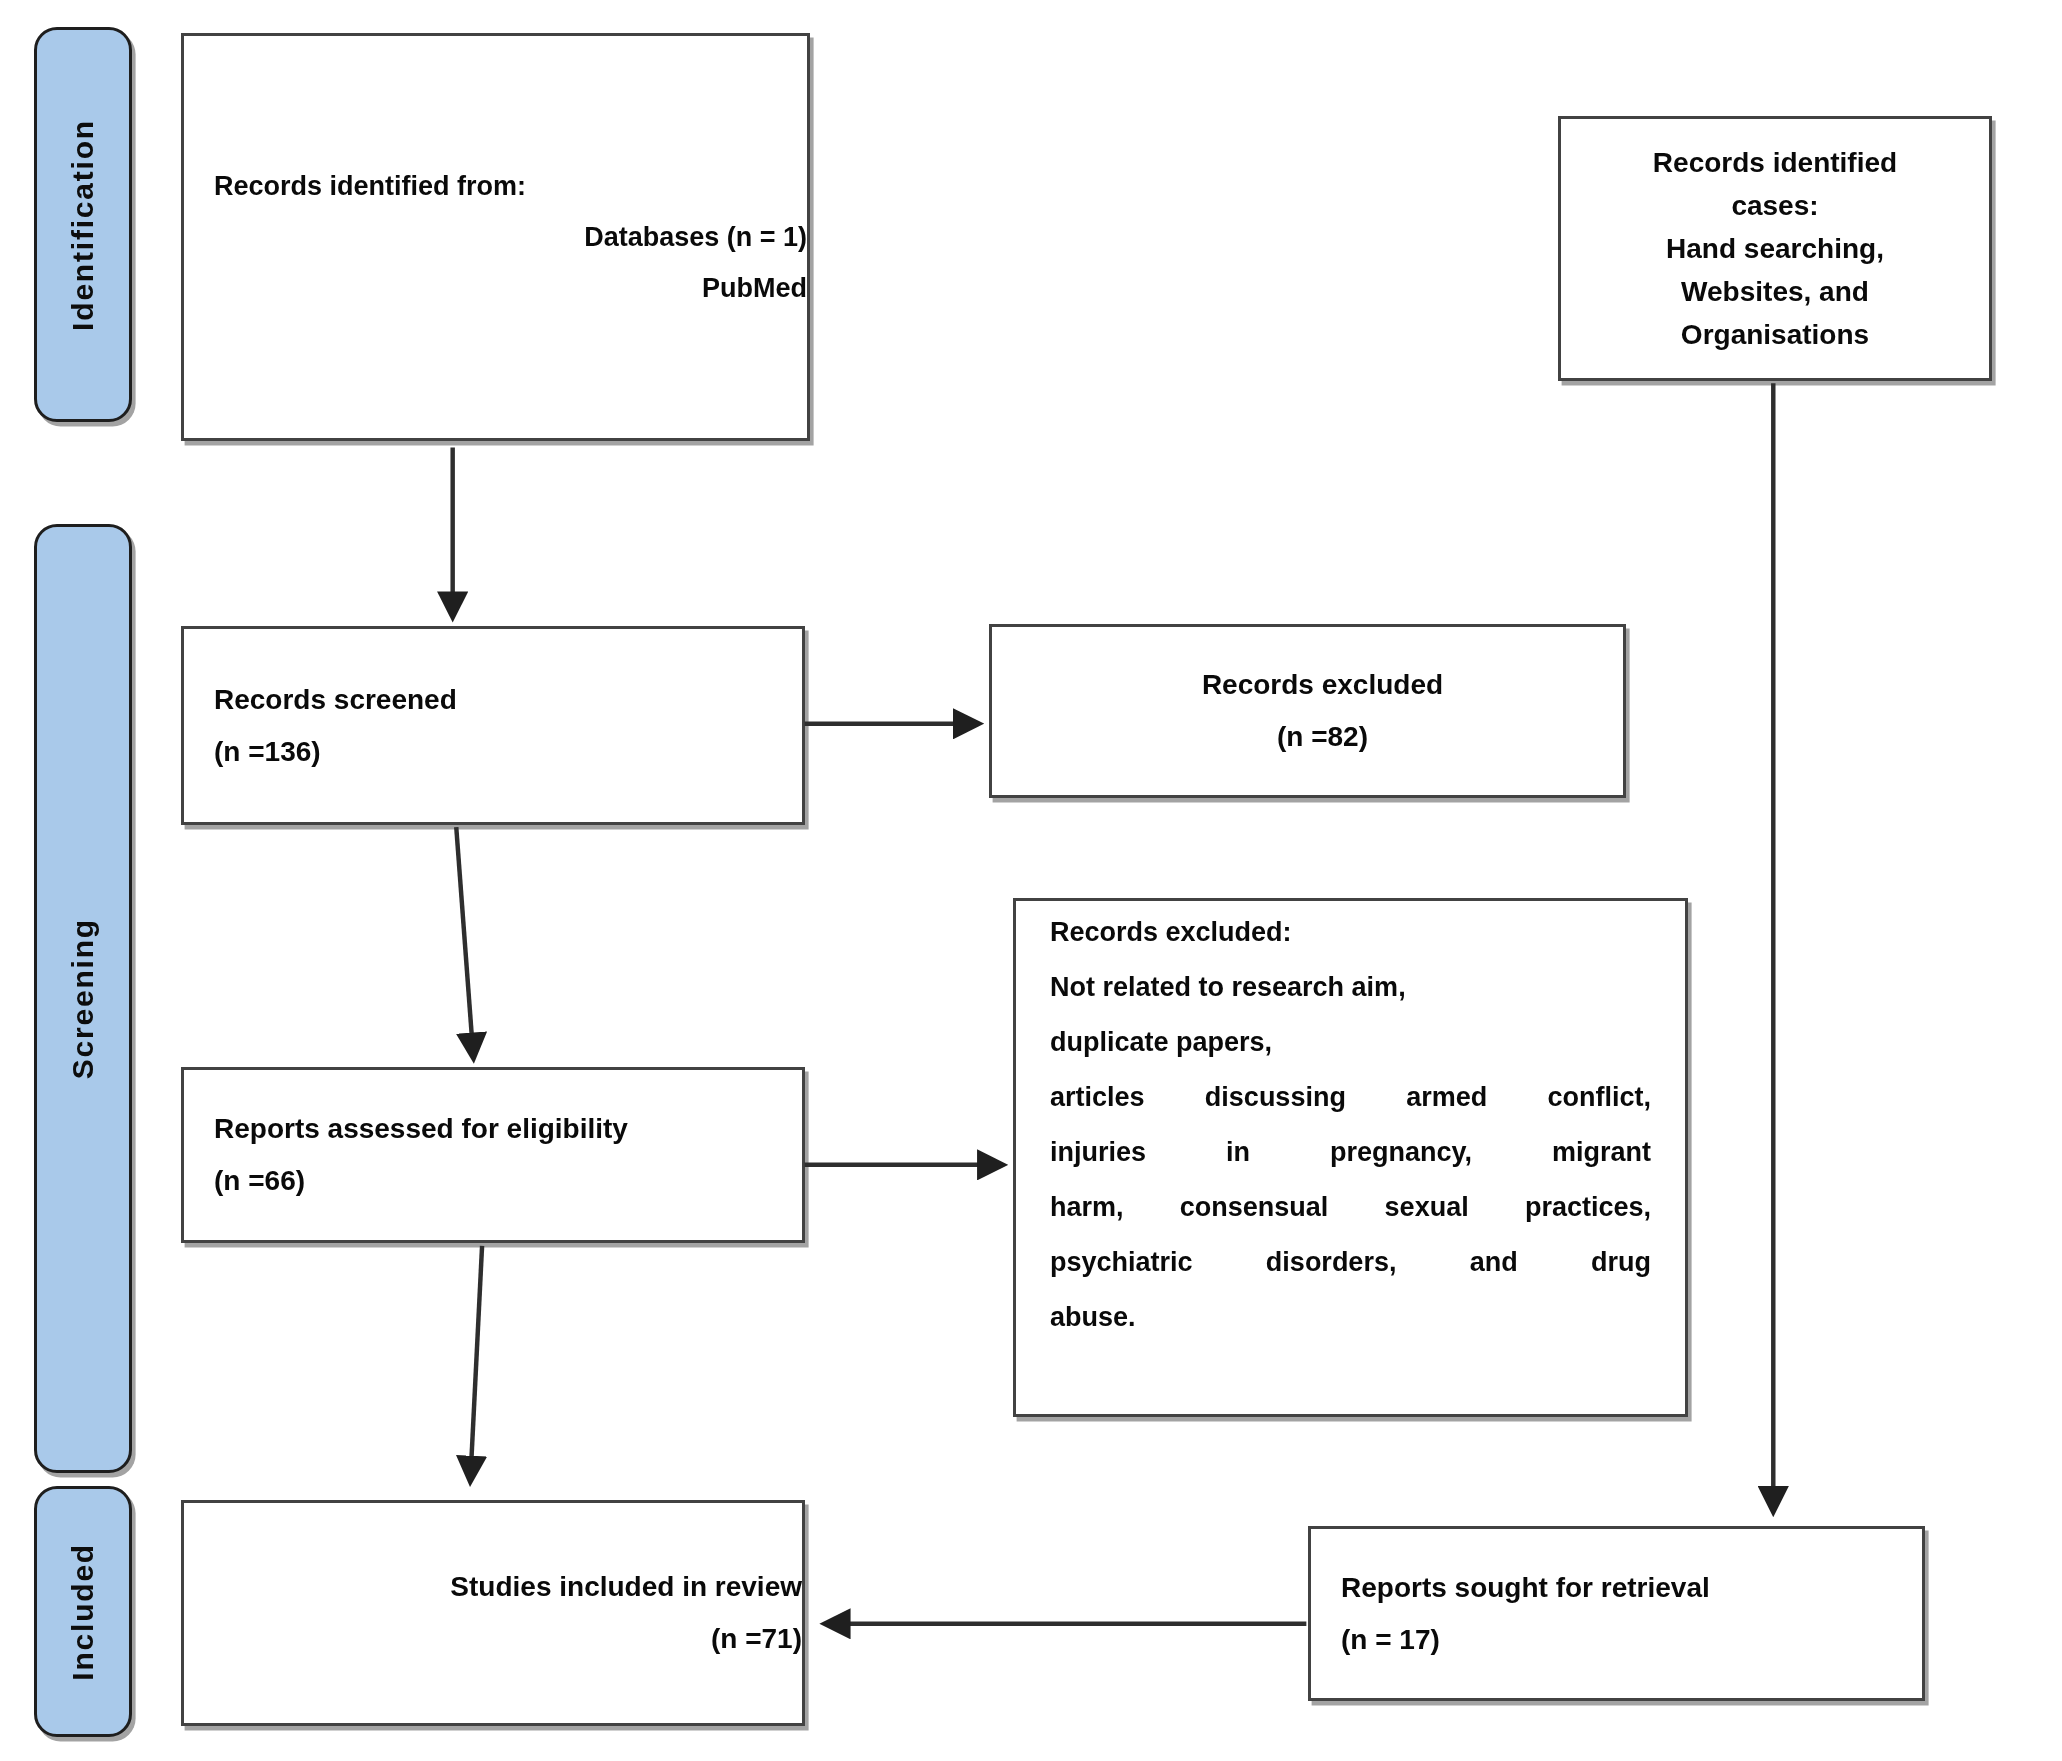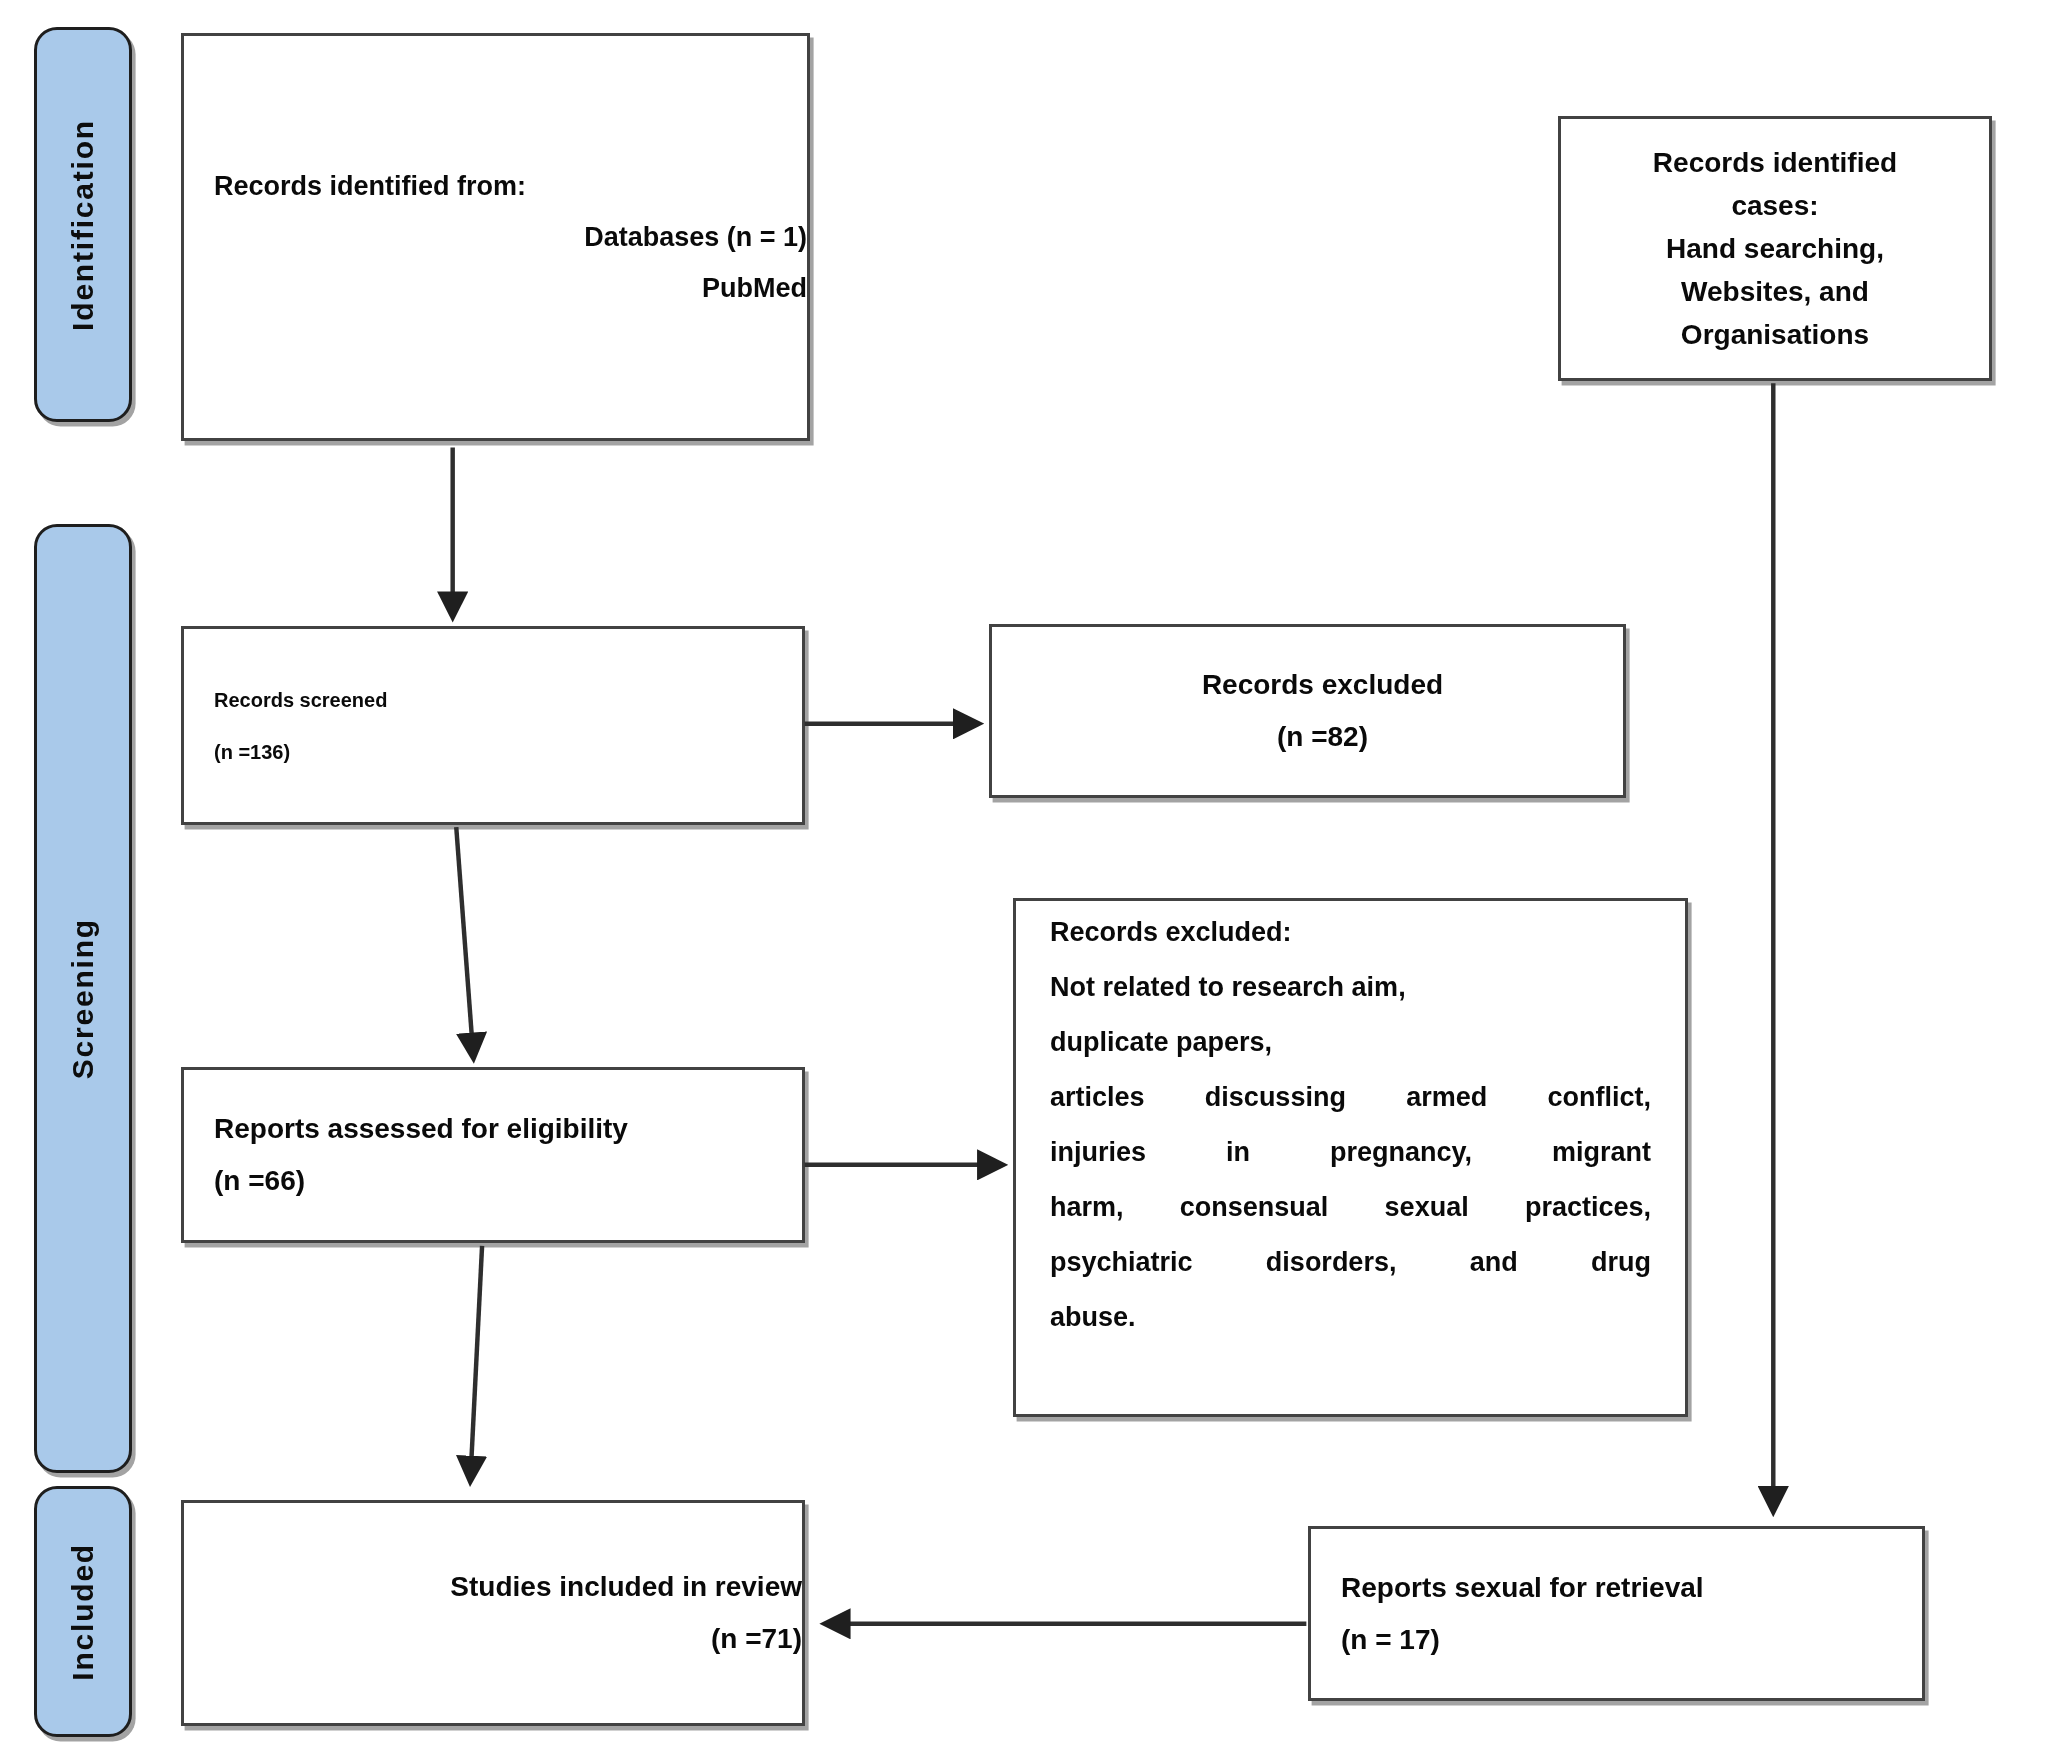--- a/index.html
+++ b/index.html
@@ -57,21 +57,21 @@
   .box .line { white-space: pre; }
 
   #box-db-identified { left: 181px; top: 33px; width: 629px; height: 408px;
     padding-left: 30px; font-size: 27px; line-height: 51px; }
   #box-db-identified .indent { margin-left: 52px; text-align: right; }
 
   #box-other-identified { left: 1558px; top: 116px; width: 434px; height: 265px;
     font-size: 28px; line-height: 43px; text-align: center; }
 
   #box-records-screened { left: 181px; top: 626px; width: 624px; height: 199px;
-    padding-left: 30px; font-size: 20px; line-height: 52px; }
+    padding-left: 30px; font-size: 28px; line-height: 52px; }
 
   #box-records-excluded { left: 989px; top: 624px; width: 637px; height: 174px;
     padding-left: 30px; font-size: 28px; line-height: 52px; text-align: center; }
 
   #box-reports-assessed { left: 181px; top: 1067px; width: 624px; height: 176px;
     padding-left: 30px; font-size: 28px; line-height: 52px; }
 
   #box-exclusion-reasons { left: 1013px; top: 898px; width: 675px; height: 519px;
     padding: 4px 34px; font-size: 27px; line-height: 55px; justify-content: flex-start; }
   #box-exclusion-reasons .jline { text-align: justify; text-align-last: justify; white-space: normal; }
@@ -146,21 +146,21 @@
     <div class="jline">psychiatric disorders, and drug</div>
     <div class="line">abuse.</div>
   </div>
 
   <div class="box" id="box-studies-included">
     <div class="line">Studies included in review</div>
     <div class="line">(n =71)</div>
   </div>
 
   <div class="box" id="box-reports-sought">
-    <div class="line">Reports sexual for retrieval</div>
+    <div class="line">Reports sought for retrieval</div>
     <div class="line">(n = 17)</div>
   </div>
 
   <svg id="arrow-layer" width="2062" height="1762" viewBox="0 0 2314 1977" xmlns="http://www.w3.org/2000/svg">
     <defs>
       <marker id="ah" viewBox="0 0 10 10" refX="7" refY="5" markerWidth="7" markerHeight="7" orient="auto-start-reverse">
         <path d="M 0 0 L 10 5 L 0 10 z" fill="#1f1f1f"></path>
       </marker>
     </defs>
     <line x1="508" y1="502" x2="508" y2="688" marker-end="url(#ah)"></line>

